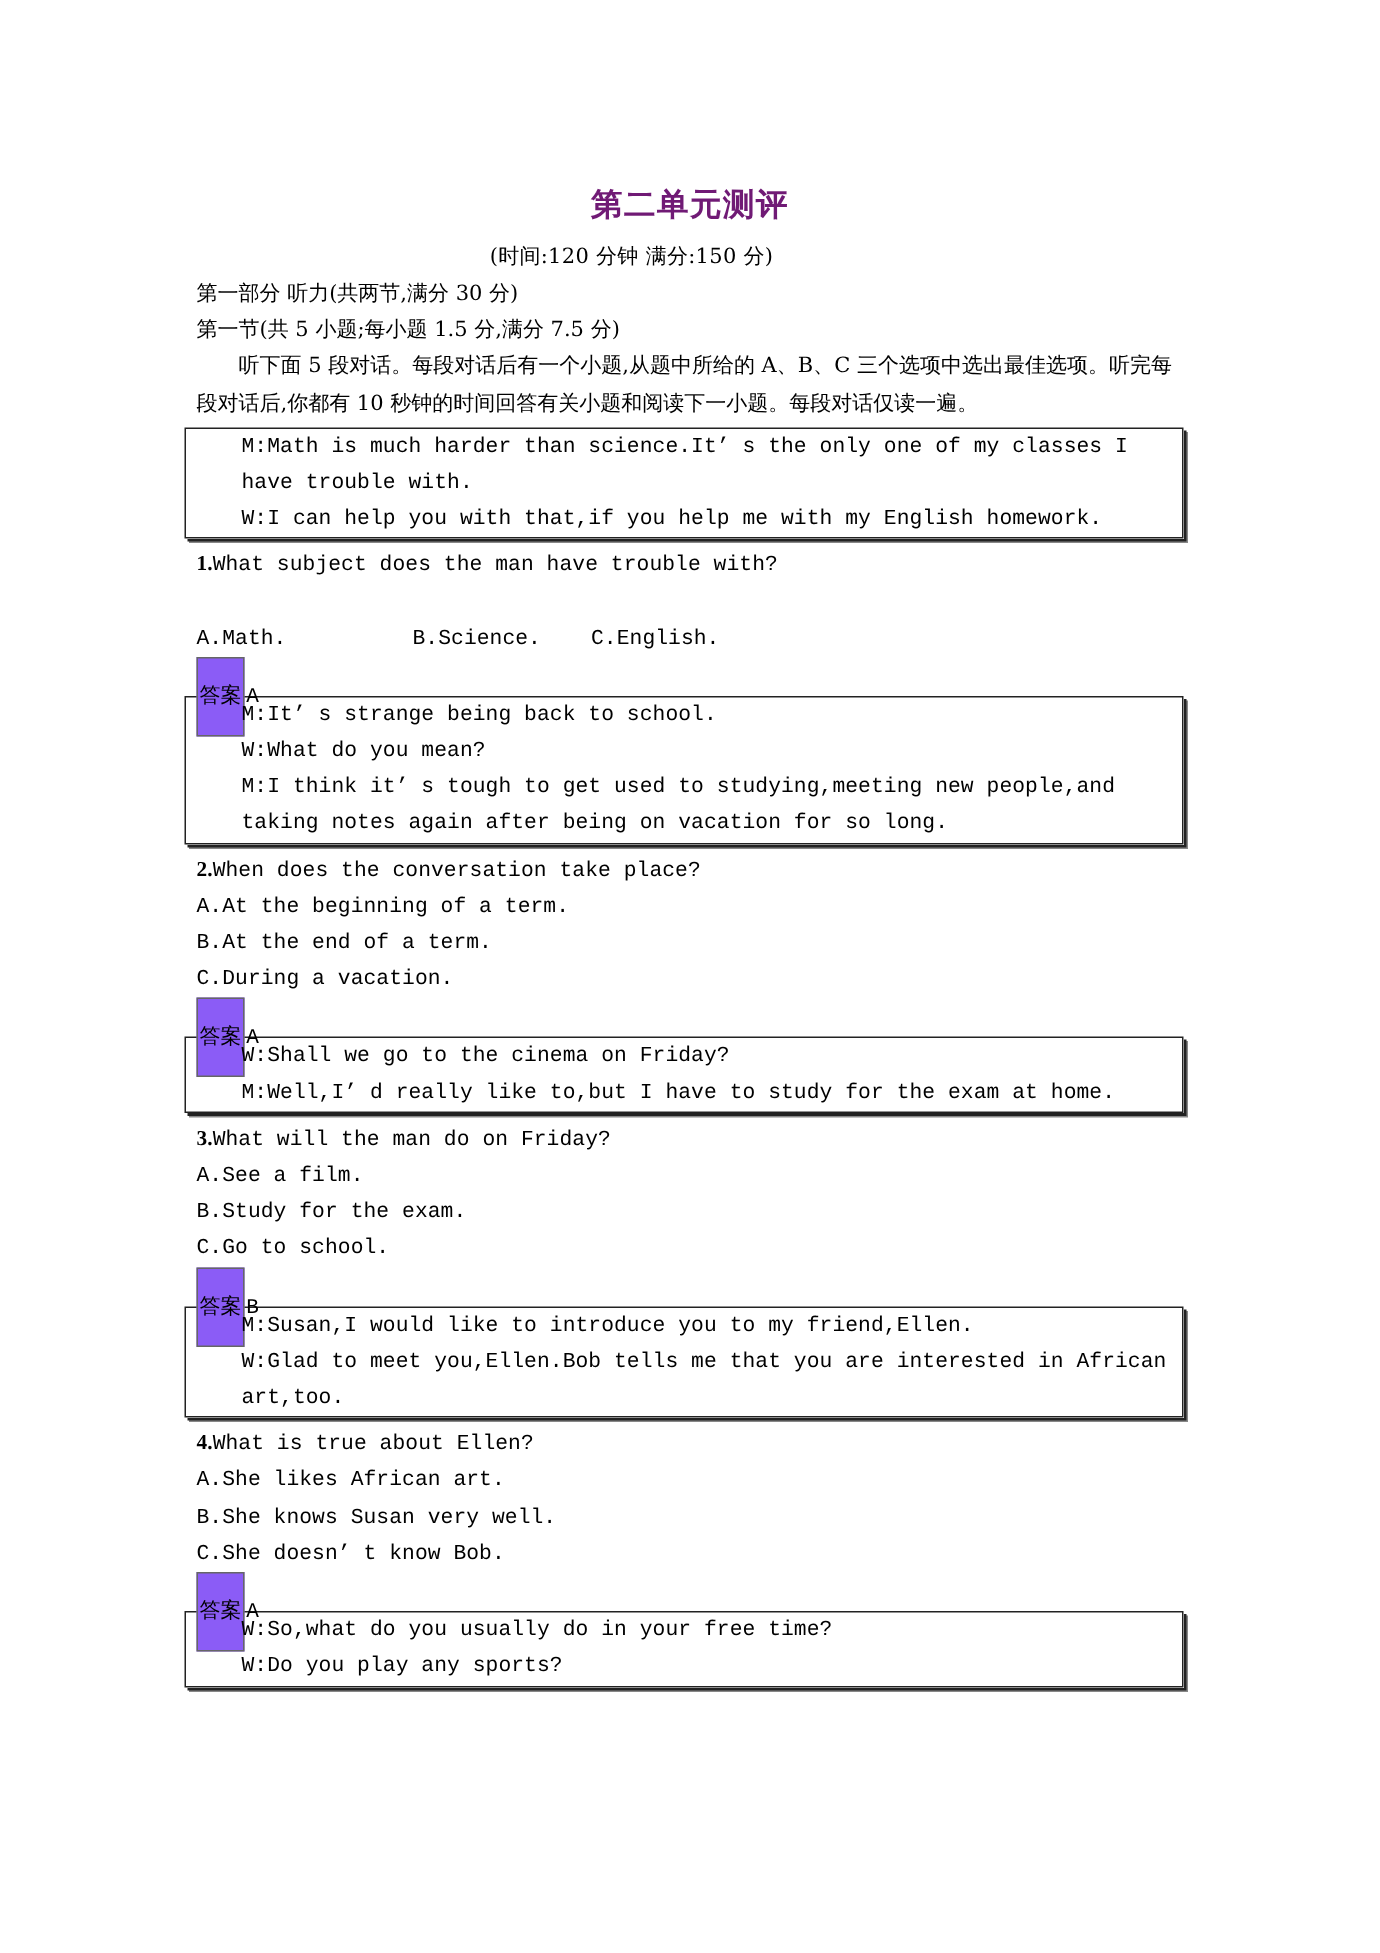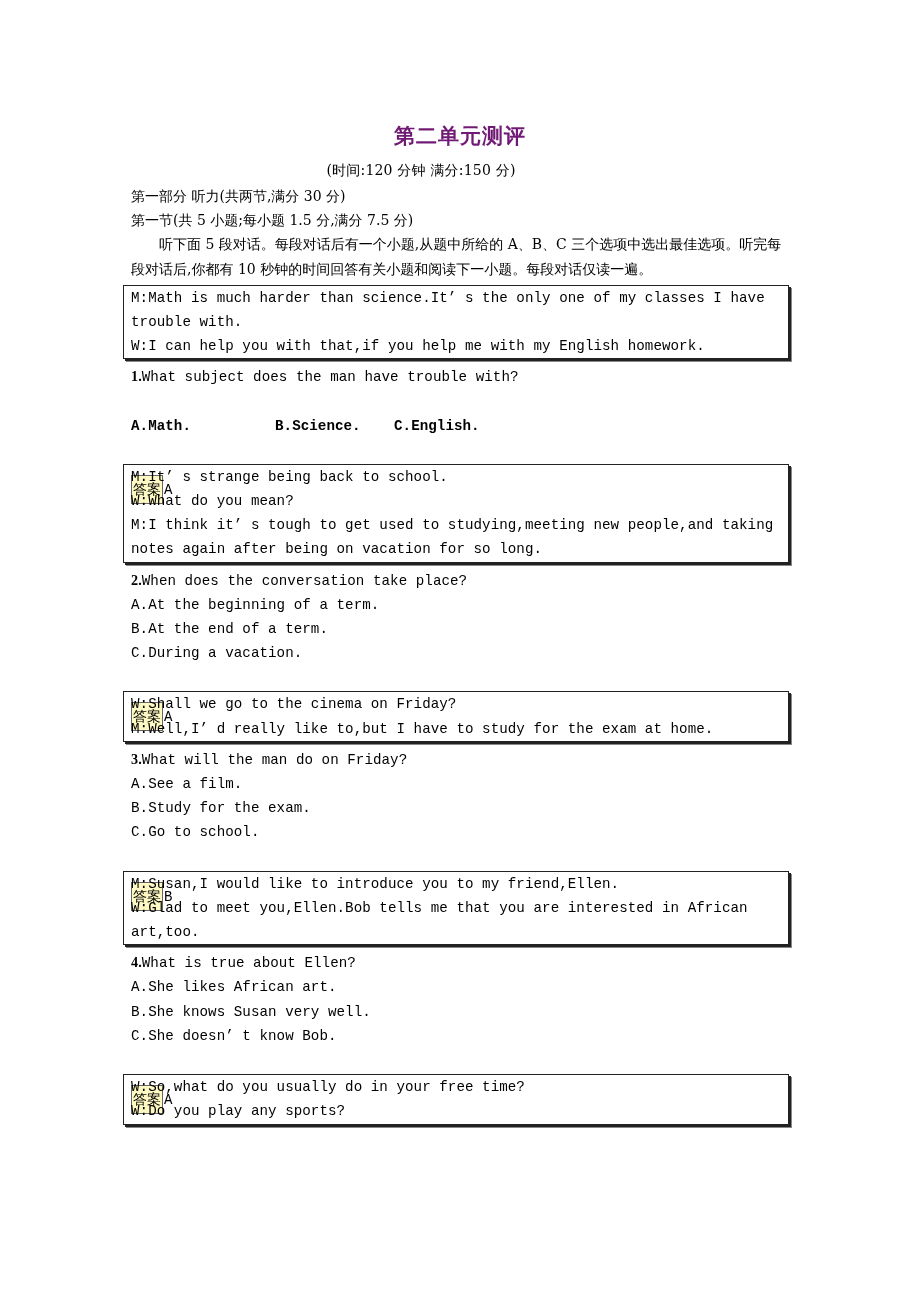--- a/index.html
+++ b/index.html
@@ -24,30 +24,29 @@
   .mono { font-family: "Liberation Mono", "DejaVu Sans Mono", monospace; font-size: 14.2px; letter-spacing: 0.05px; }
   .indent { text-indent: 28px; white-space: normal; }
   .para { font-size: 14px; line-height: 24.2px; }
   .box {
     margin-left: -8px; width: 666px;
     border: 1px solid #222;
     box-shadow: 2px 2px 0 #222, 3px 3px 0 #888;
     padding: 0 0 0 7px; box-sizing: border-box;
     margin-top: 2px; margin-bottom: 5px;
   }
-  .box .line { white-space: normal; }
+  .box .line { white-space: normal; margin-left: 30px; }
   .qnum { font-weight: bold; font-family: "Liberation Serif", serif; }
   .answer-badge {
-    display: inline-block; background: #fef9c3; border: 1px solid #666;
-    font-size: 14px; line-height: 19px; padding: 4px 1px; margin-right: 1px;
+    display: inline-block; background: #8b5cf6; border: 1px solid #666;
+    font-size: 14px; line-height: 19px; padding: 16px 1px; margin-right: 1px;
     font-family: "DejaVu Sans", sans-serif;
-    margin-top: 37px;
   }
   .answer-line { font-size: 14px; line-height: 24px; height: 24px; }
-  .opts { display: flex; font-weight: bold; }
+  .opts { display: flex; }
   .opts span:nth-child(1) { width: 144px; }
   .opts span:nth-child(2) { width: 119px; }
   .spacer { height: 24px; }
 </style>
 </head>
 <body>
 
 <div class="page">
   <div class="title">第二单元测评</div>
   <div class="subtitle">(时间:120 分钟   满分:150 分)</div>

